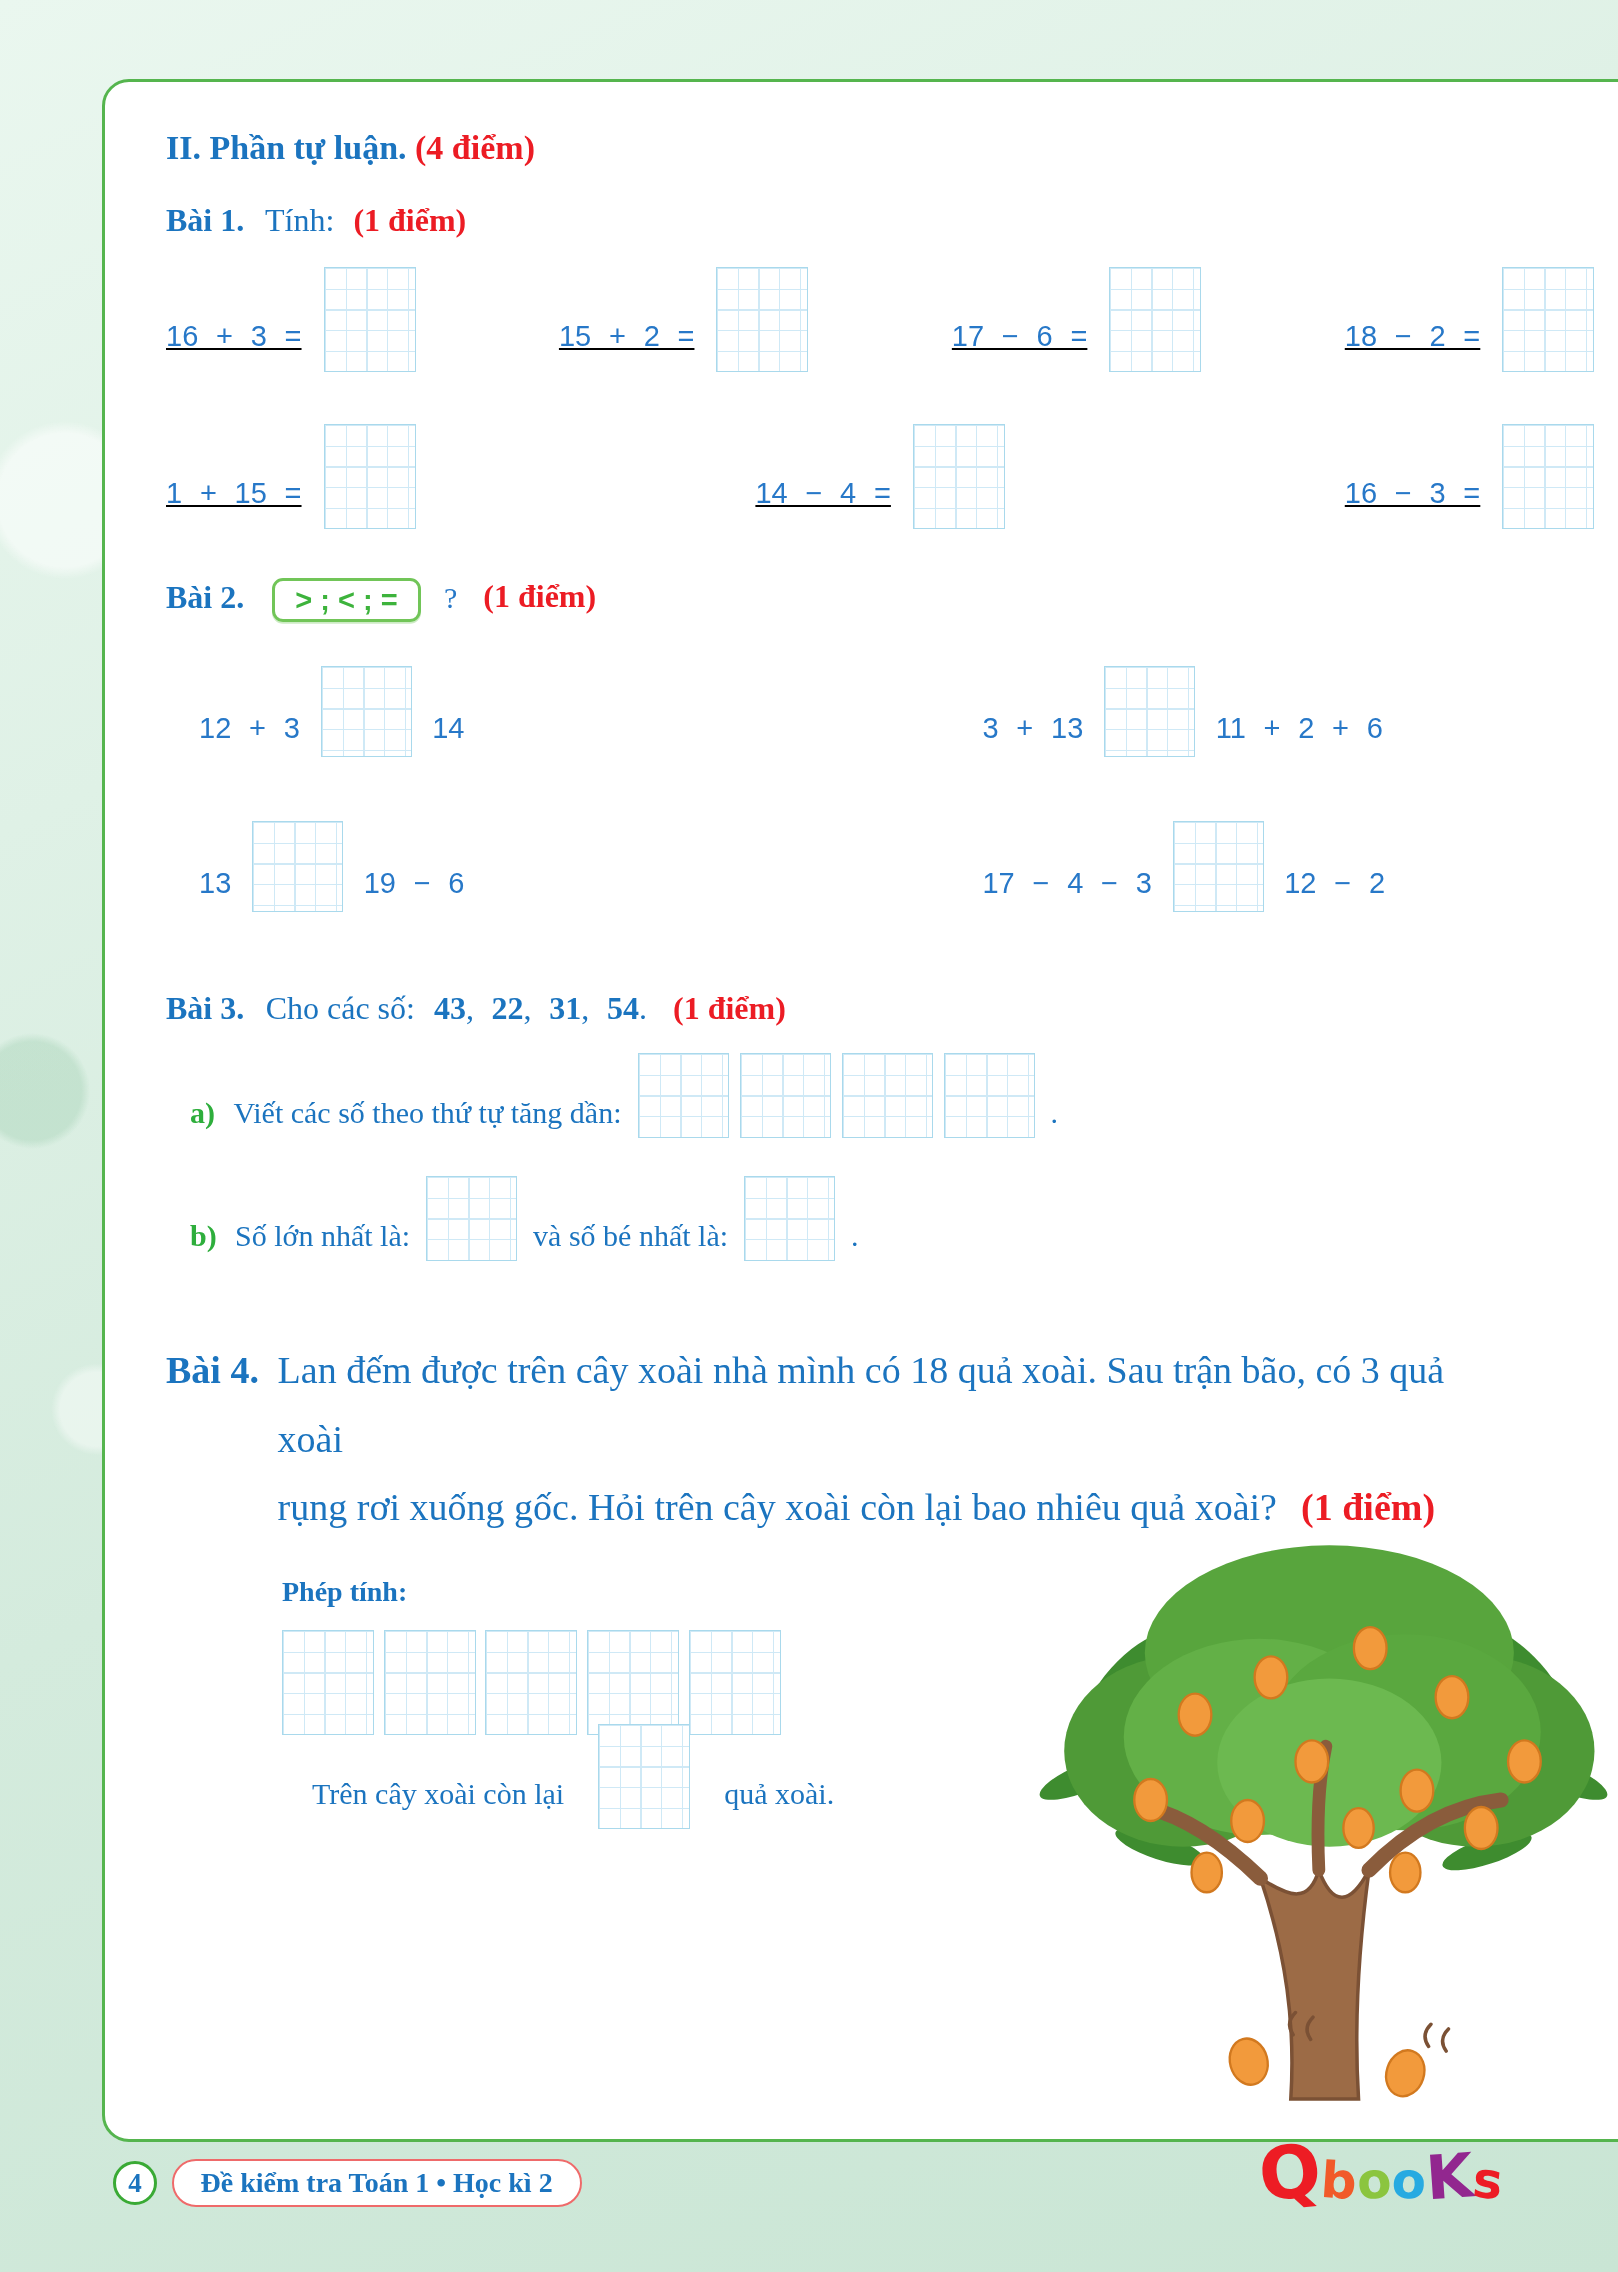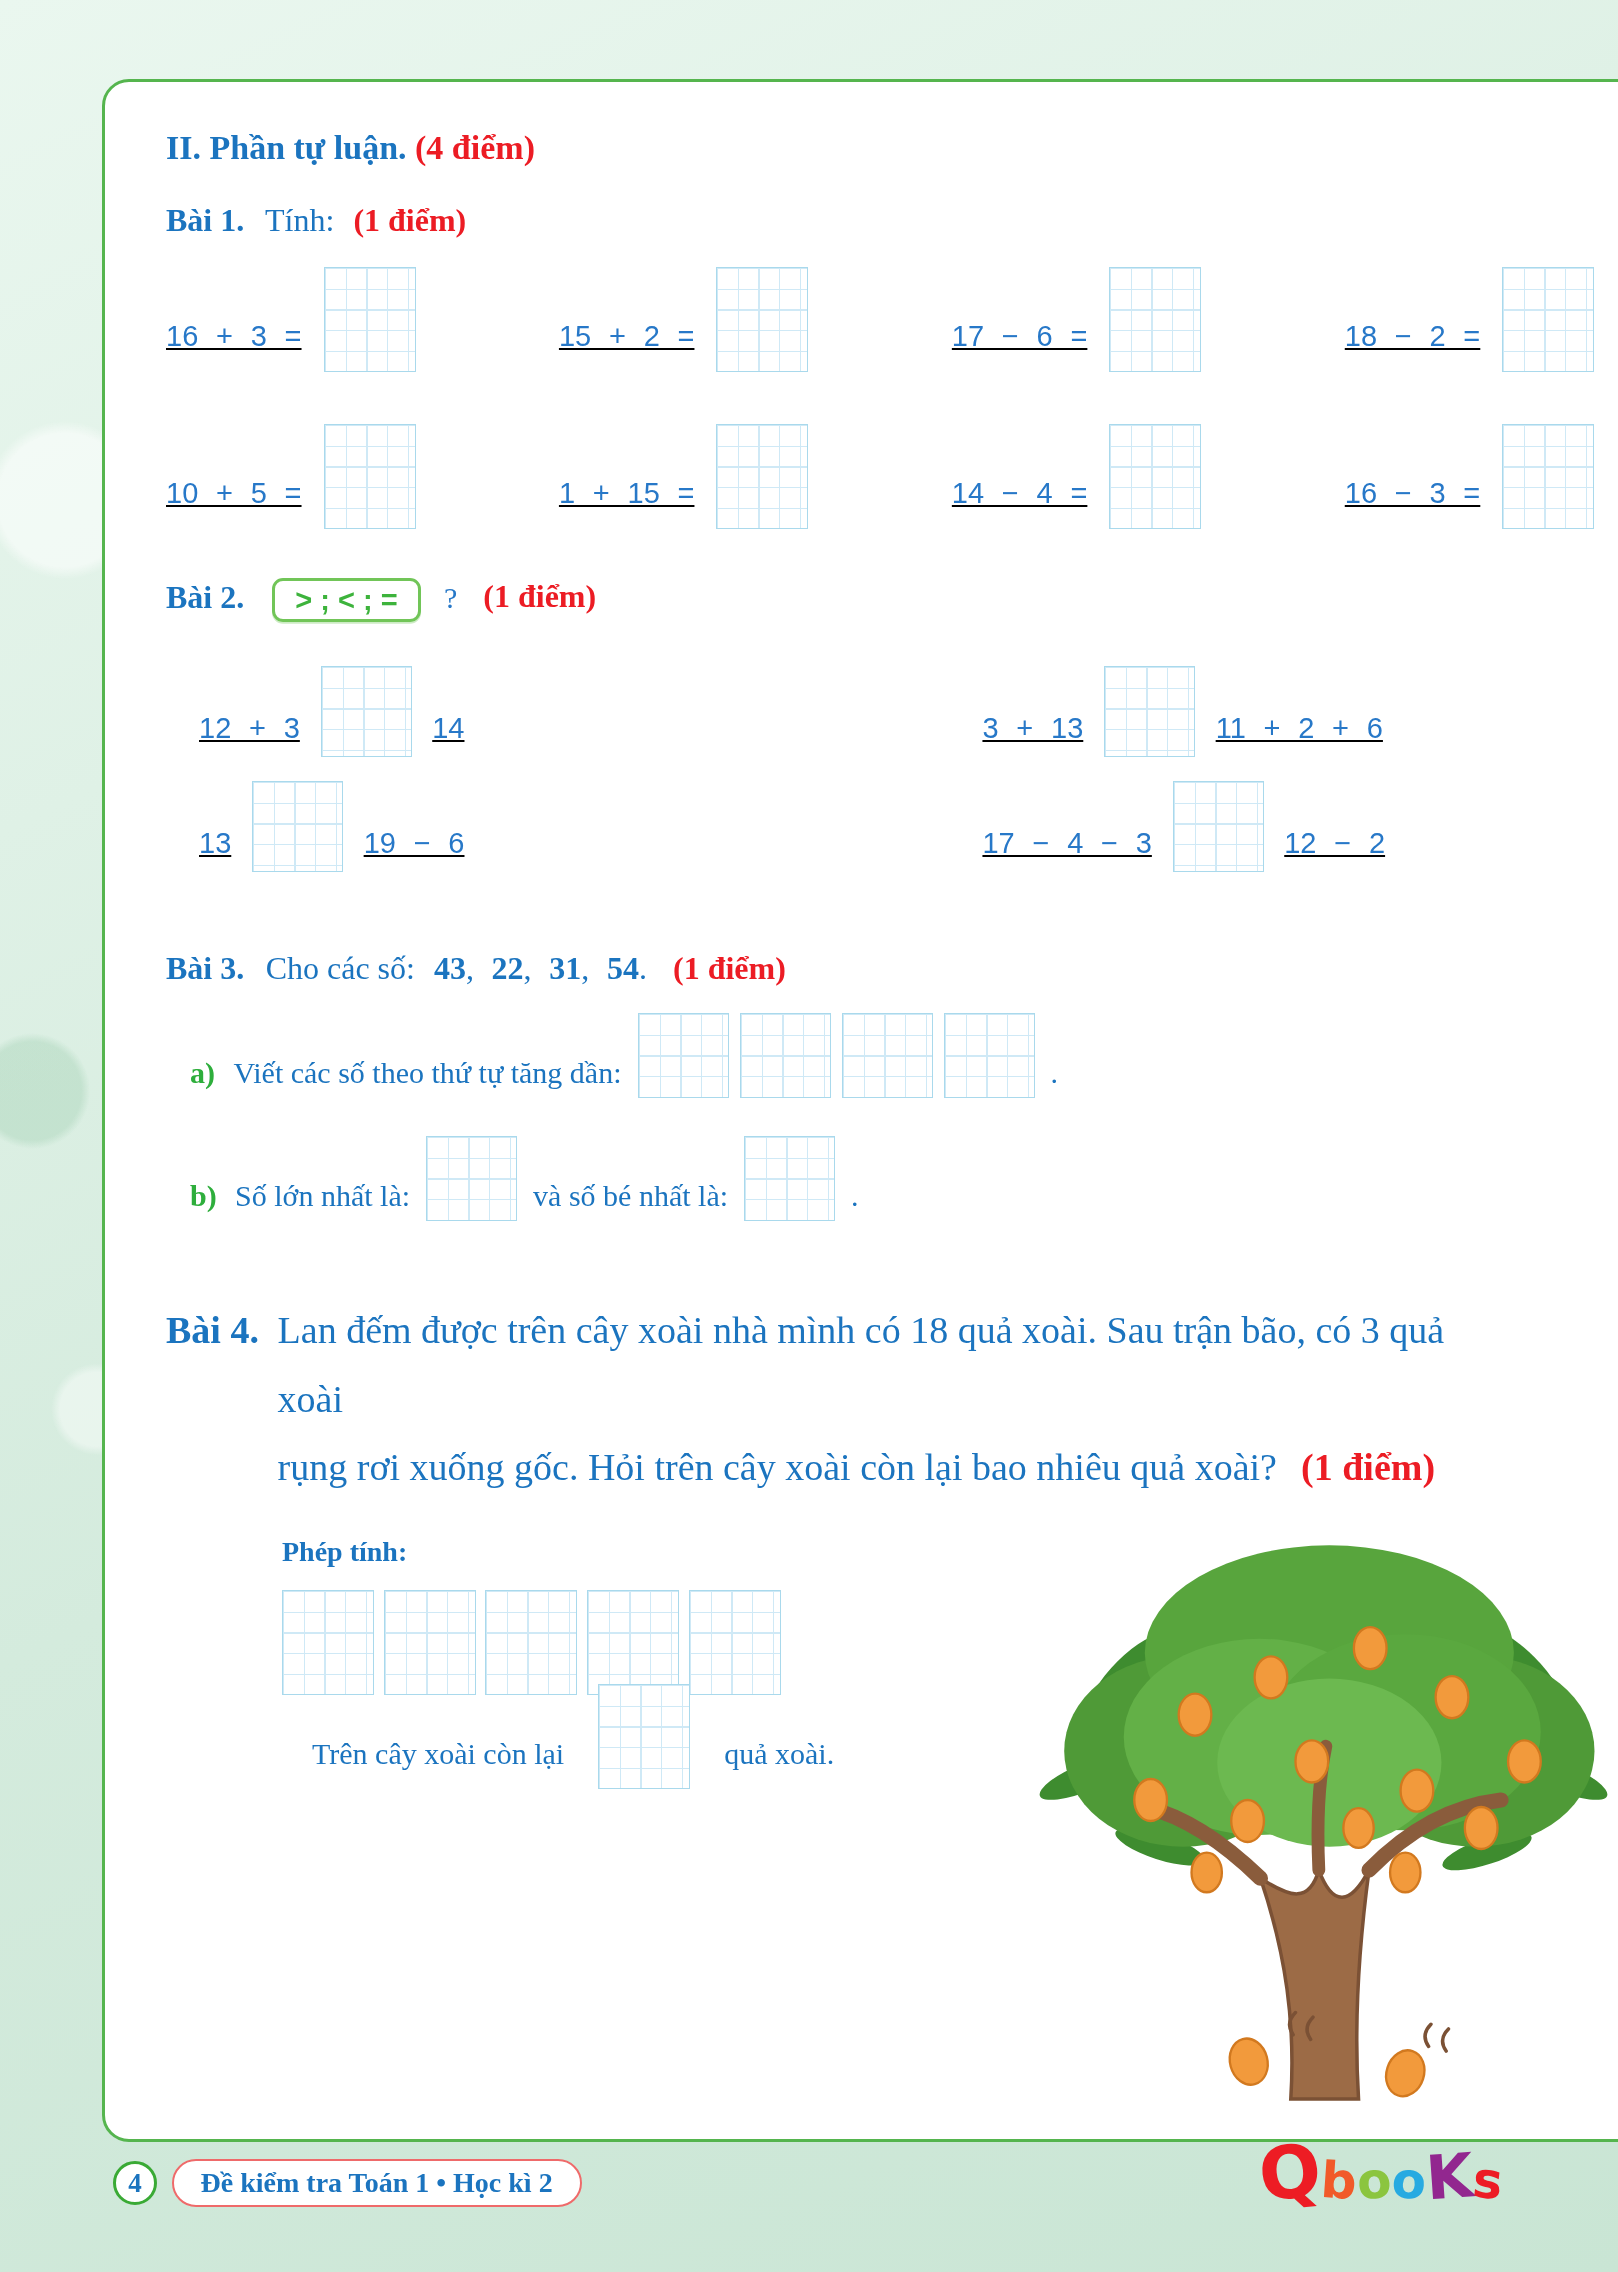--- a/index.html
+++ b/index.html
@@ -44,21 +44,21 @@
   .raise{transform:translateY(-17px);}
   .b1row{display:flex;justify-content:space-between;padding-top:20.7px;margin:0 3.7px 32px 0;}
   .prob{display:flex;align-items:center;gap:22px;text-decoration:underline;}
   .signpill{
     display:inline-block;font-family:"Liberation Sans", sans-serif;
     color:#3db33c;font-weight:bold;font-size:29px;
     border:3px solid #71c558;border-radius:11px;padding:2.4px 20.7px;
     box-shadow:0 1.8px 0 rgba(113,197,88,.35);margin:0 14.6px 0 6px;vertical-align:middle;
   }
   .qmark{color:#2778c8;font-size:30px;margin-right:18px;}
-  .cmp-grid{display:grid;grid-template-columns:56% 44%;row-gap:24px;padding:37px 0 0 33px;margin:0 0 61px;text-decoration:underline;}
+  .cmp-grid{display:grid;grid-template-columns:56% 44%;row-gap:64px;padding:37px 0 0 33px;margin:0 0 61px;}
   .cmp{display:flex;align-items:center;gap:20.7px;}
   .ab-line{display:flex;align-items:center;gap:16px;padding-left:24px;margin:0 0 38px;font-size:30px;}
   .ab-label{color:#2eae3c;font-weight:bold;margin-right:2.4px;}
   .ab-text{color:#1b74bf;}
   .boxrow{display:flex;gap:11px;}
   .dot{color:#1b74bf;}
   .num{font-weight:bold;color:#1b74bf;}
   .sep{color:#1b74bf;margin-right:9.7px;}
   .bai4{display:flex;gap:14.6px;font-size:38px;line-height:1.8;margin:6px 0 0;}
   .bai4-label{min-width:97px;font-weight:bold;color:#1b74bf;}
@@ -116,24 +116,20 @@
       <span class="gridbox gb-lg raise"></span>
     </div>
     <div class="prob">
       <span class="expr">18 − 2 =</span>
       <span class="gridbox gb-lg raise"></span>
     </div>
   </div>
 
   <div class="b1row">
     <div class="prob">
-      <span class="expr">10 + 5 =</span>
-      <span class="gridbox gb-lg raise"></span>
-    </div>
-    <div class="prob">
       <span class="expr">1 + 15 =</span>
       <span class="gridbox gb-lg raise"></span>
     </div>
     <div class="prob">
       <span class="expr">14 − 4 =</span>
       <span class="gridbox gb-lg raise"></span>
     </div>
     <div class="prob">
       <span class="expr">16 − 3 =</span>
       <span class="gridbox gb-lg raise"></span>

